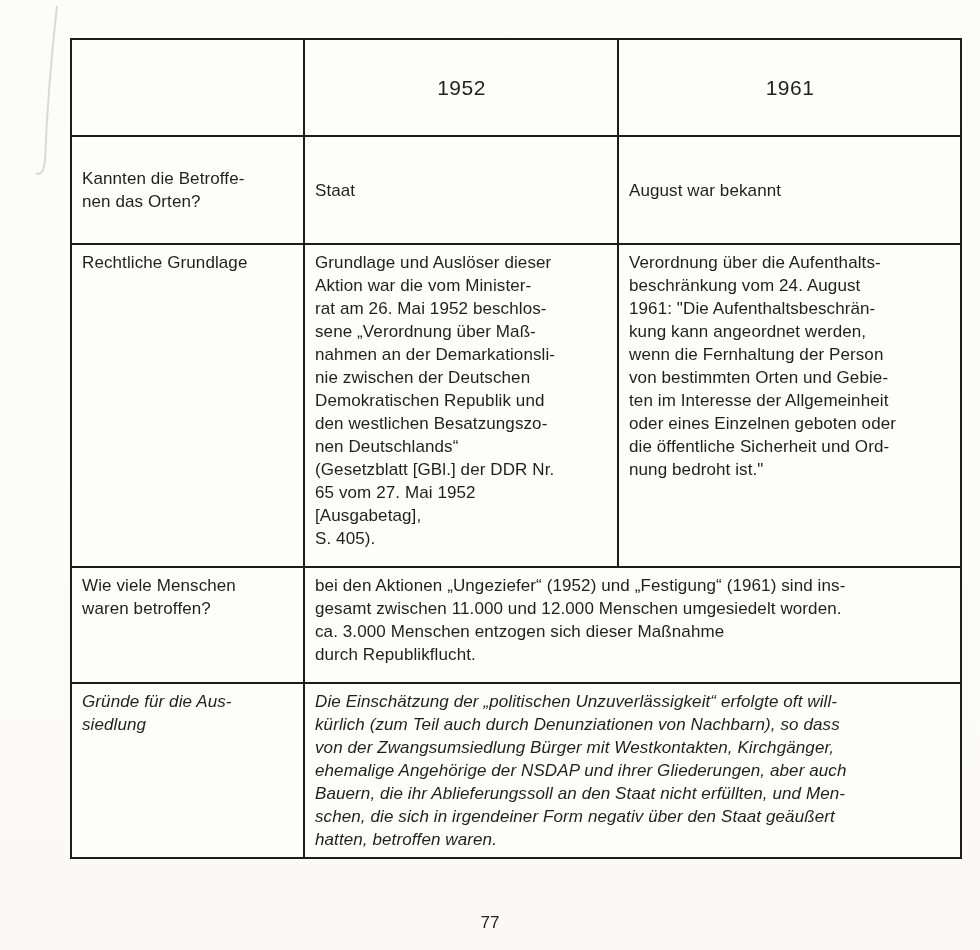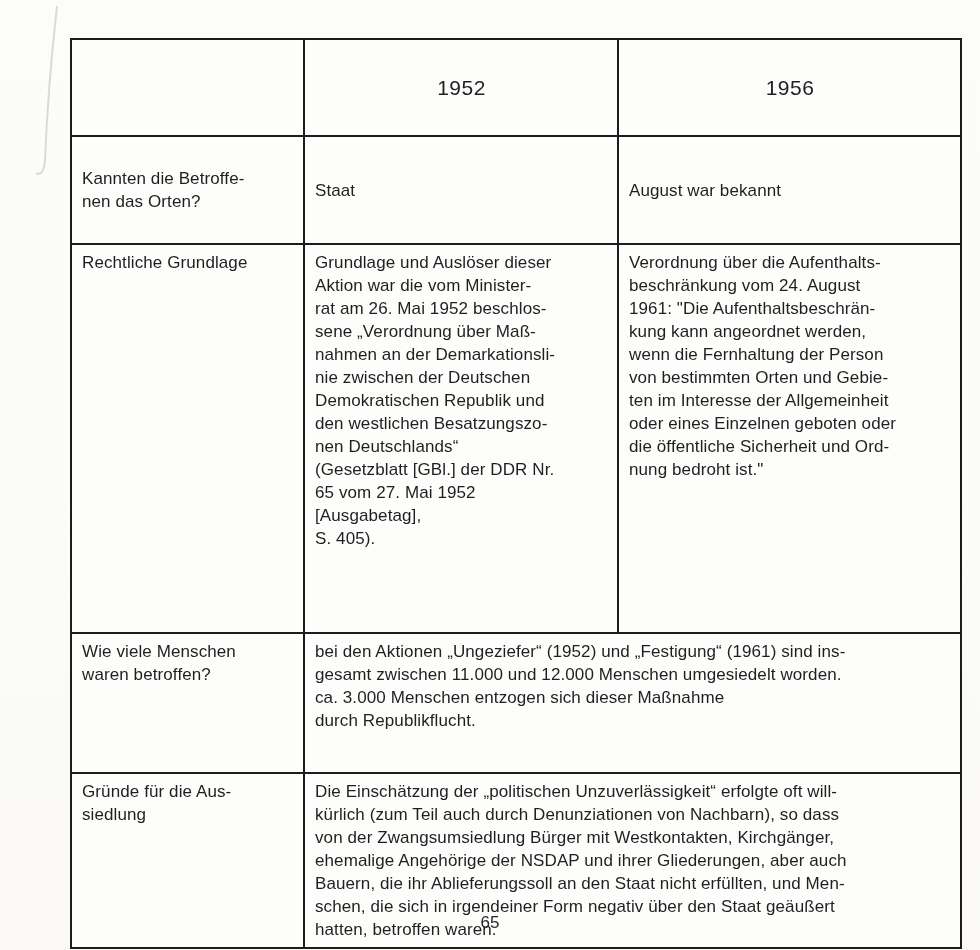--- a/index.html
+++ b/index.html
@@ -43,23 +43,23 @@
     margin-left: 31px;
   }
   tr.header-row td {
     height: 97px;
     text-align: center;
     vertical-align: middle;
     font-size: 21px;
     letter-spacing: 0.5px;
   }
   tr.row-target td { height: 108px; vertical-align: middle; }
-  tr.row-legal td { height: 389px; }
-  tr.row-count td { height: 140px; }
-  tr.row-reasons td { height: 174px; }
+  tr.row-legal td { height: 323px; }
+  tr.row-count td { height: 116px; }
+  tr.row-reasons td { height: 174px; font-style: italic; }
   .page-number {
     position: absolute;
     left: 0; top: 913px;
     width: 980px;
     text-align: center;
     font-size: 17px;
     color: #262626;
   }
 </style>
 </head>
@@ -74,21 +74,21 @@
   <table class="doc-table">
     <colgroup>
       <col class="c1">
         <col class="c2">
         <col class="c3">
     </colgroup>
     <tbody>
       <tr class="header-row">
         <td></td>
         <td>1952</td>
-        <td>1956</td>
+        <td>1961</td>
       </tr>
 
       <tr class="row-target">
         <td>Kannten die Betroffe-
 nen das Orten?</td>
         <td>Staat</td>
         <td>August war bekannt</td>
       </tr>
 
       <tr class="row-legal">
@@ -134,15 +134,15 @@
 kürlich (zum Teil auch durch Denunziationen von Nachbarn), so dass
 von der Zwangsumsiedlung Bürger mit Westkontakten, Kirchgänger,
 ehemalige Angehörige der NSDAP und ihrer Gliederungen, aber auch
 Bauern, die ihr Ablieferungssoll an den Staat nicht erfüllten, und Men-
 schen, die sich in irgendeiner Form negativ über den Staat geäußert
 hatten, betroffen waren.</td>
       </tr>
     </tbody>
   </table>
 
-  <div class="page-number">65</div>
+  <div class="page-number">77</div>
 
 </div>
 
 </body></html>

